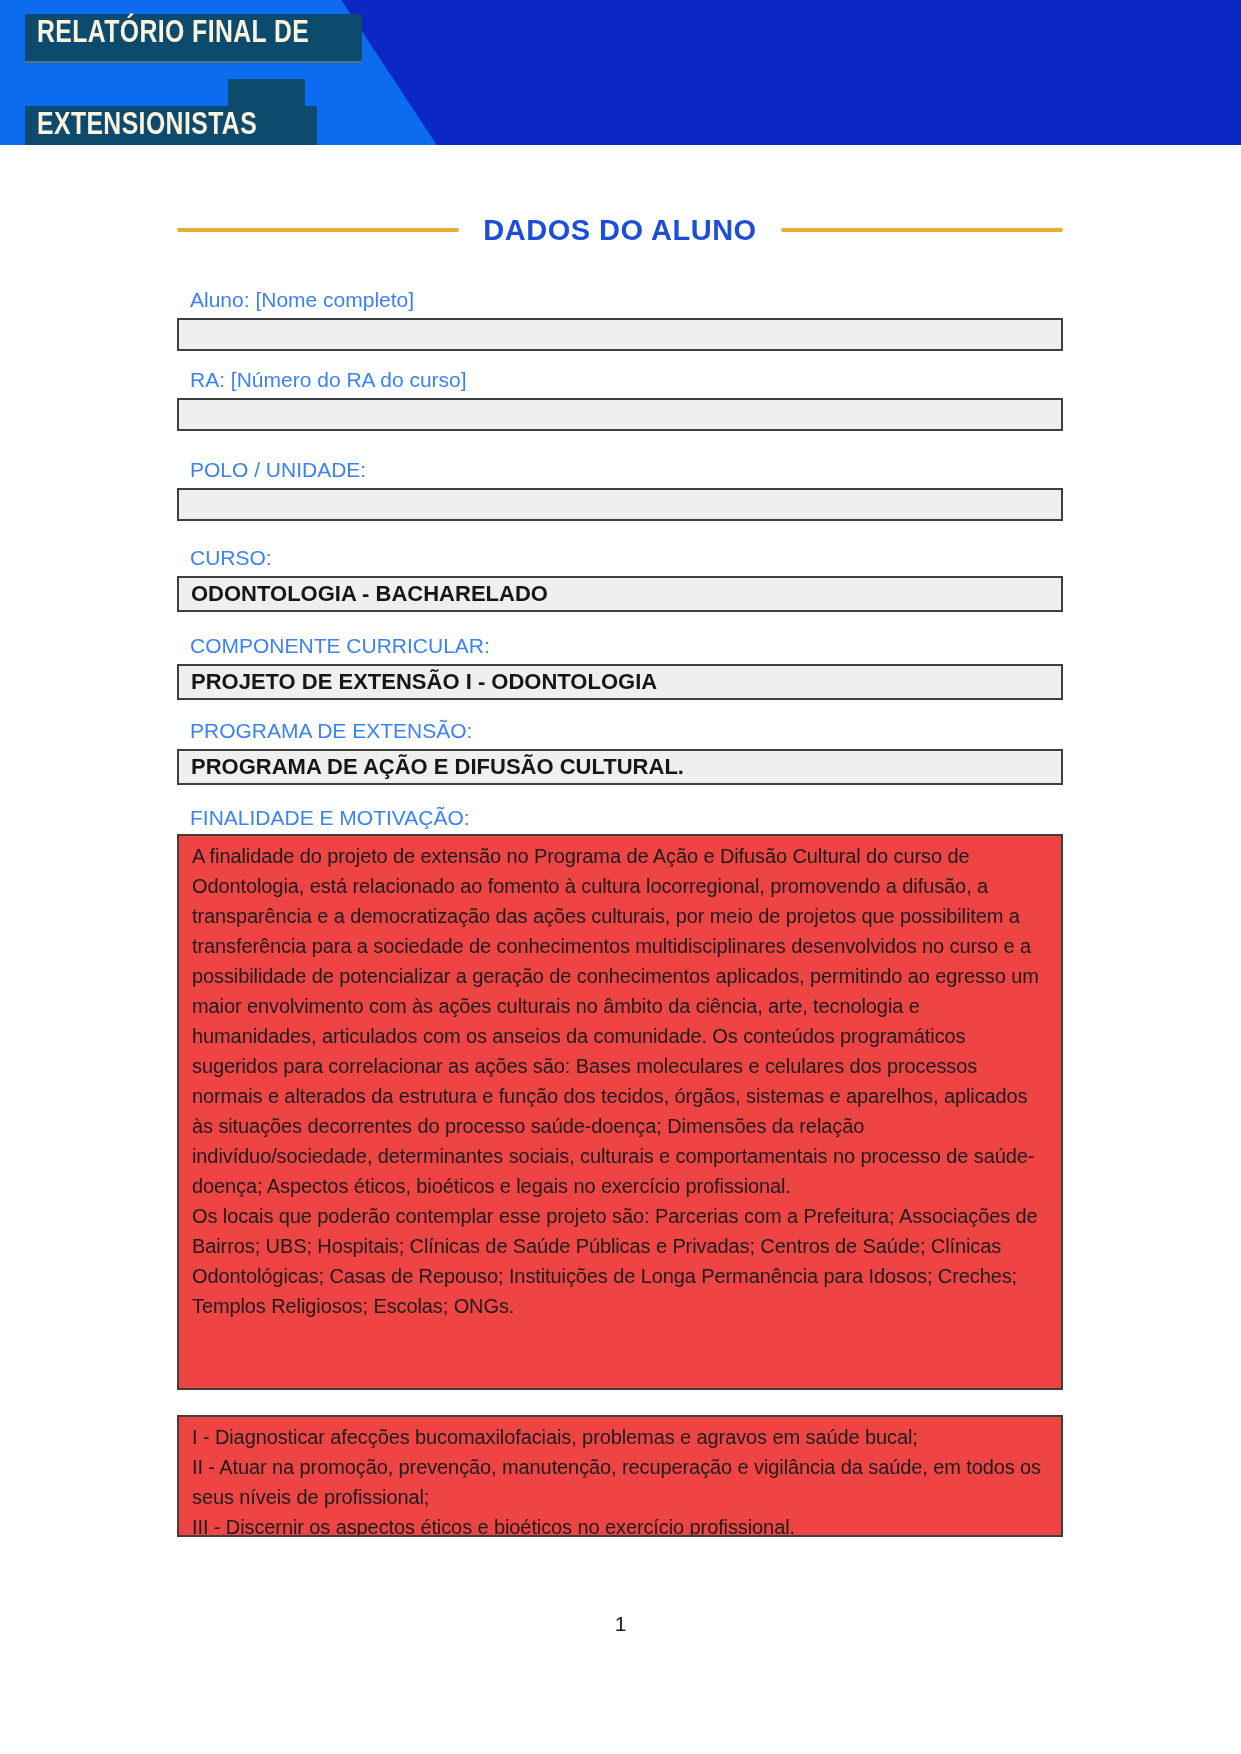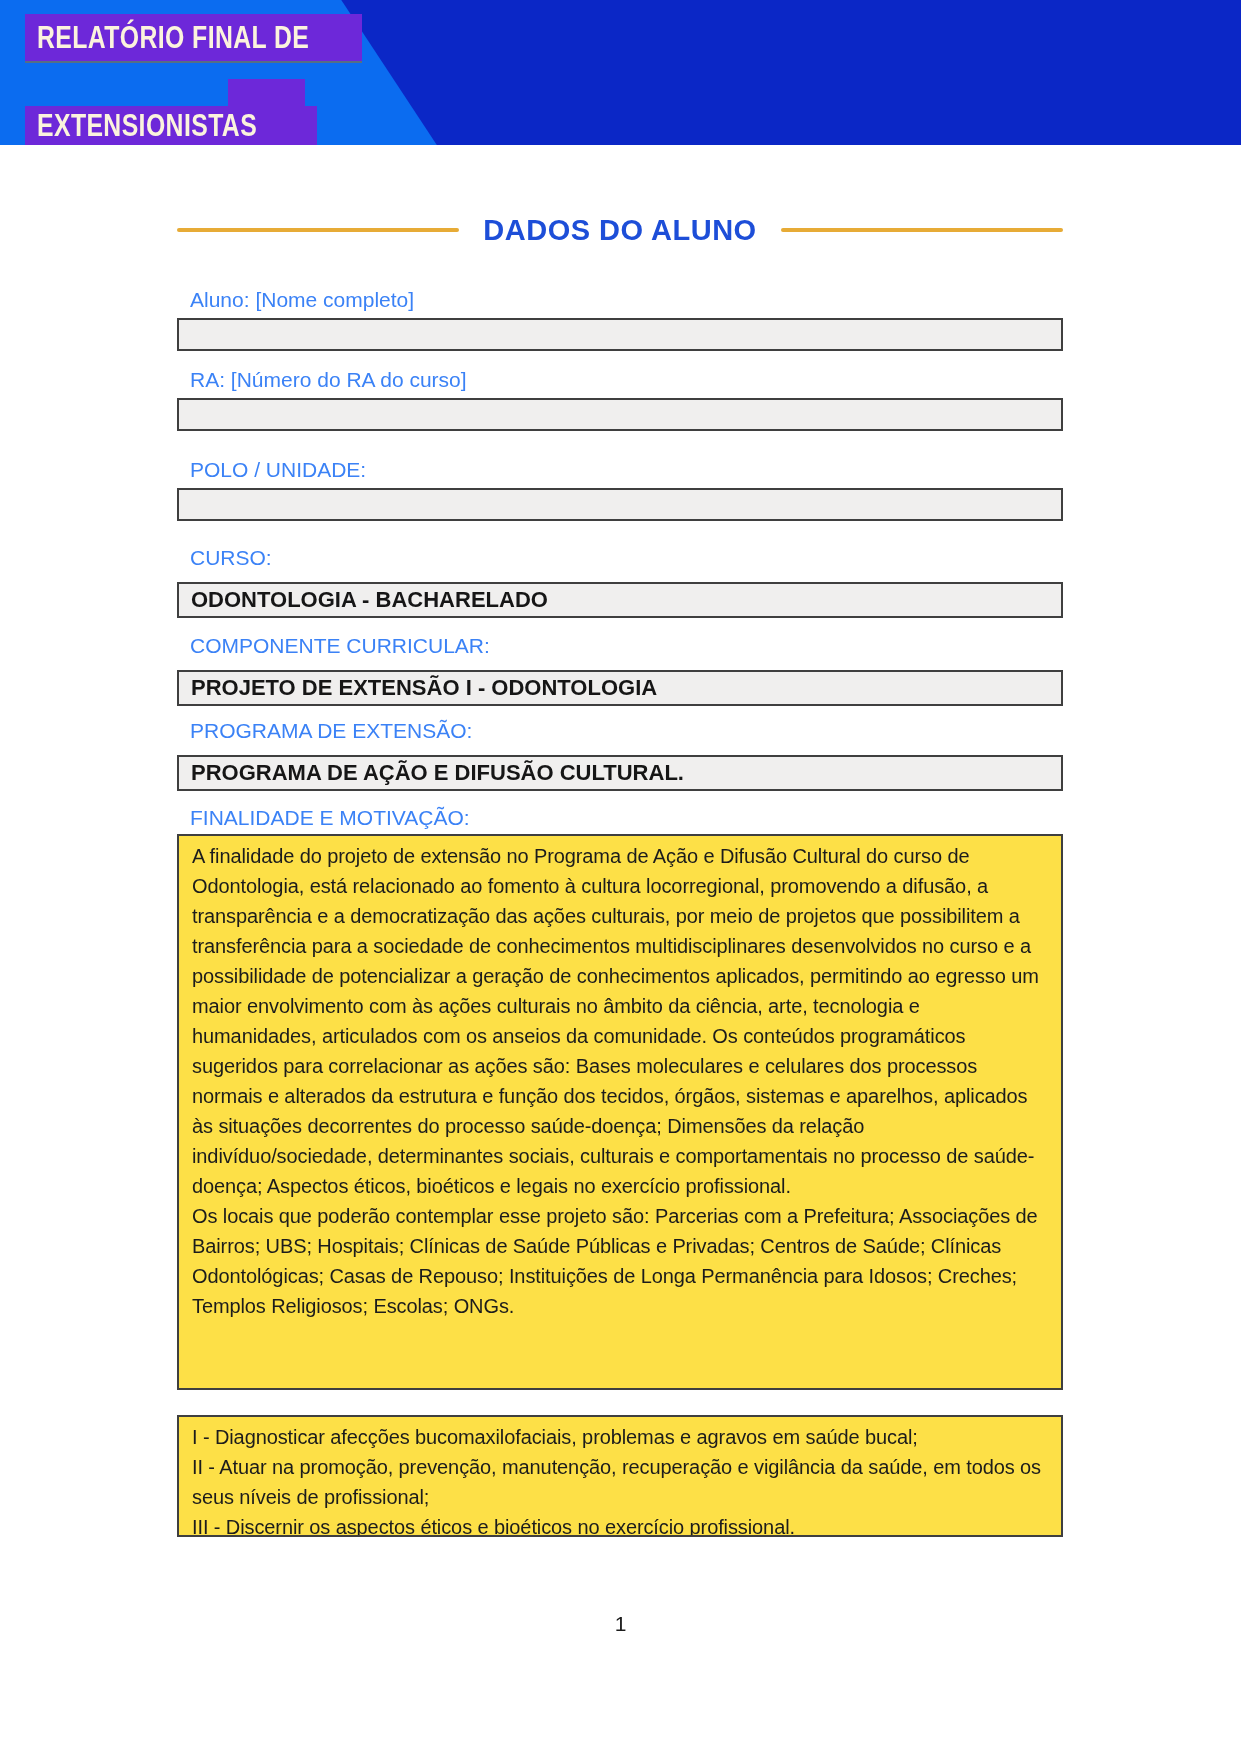--- a/index.html
+++ b/index.html
@@ -4,42 +4,42 @@
 <style>
   html,body{margin:0;padding:0;}
   body{
     width:1241px;height:1754px;position:relative;background:#ffffff;
     font-family:"Liberation Sans", sans-serif;overflow:hidden;
   }
   
   .banner{position:absolute;left:0;top:0;width:1241px;height:145px;background:#0b6cf0;overflow:hidden;}
   .banner-dark{position:absolute;left:0;top:0;width:100%;height:100%;background:#0b27c6;
     clip-path:polygon(27.5% 0,100% 0,100% 100%,35.2% 100%);}
-  .banner-bar{position:absolute;background:#6d28d9;box-shadow:0 2px 0 rgba(175,115,0,.45);
-    display:flex;align-items:center;padding-left:12px;box-sizing:border-box;}
+  .banner-bar{position:absolute;background:#0c4a6e;box-shadow:0 2px 0 rgba(175,115,0,.45);
+    display:flex;align-items:flex-start;padding-left:12px;box-sizing:border-box;}
   .bar1{left:25px;top:14px;width:337px;height:47px;}
   .bar2{left:25px;top:61px;width:203px;height:45px;}
   .bar-step{left:228px;top:79px;width:77px;height:27px;padding:0;}
   .bar3{left:25px;top:106px;width:292px;height:39px;}
   .banner-bar span{font-size:31px;font-weight:bold;color:#fbf3dd;display:inline-block;
     transform:scaleX(0.8);transform-origin:left center;white-space:nowrap;letter-spacing:.5px;}
   
   .title-row{position:absolute;left:177px;top:212px;width:886px;height:36px;
     display:flex;align-items:center;gap:24px;}
   .title-rule{flex:1;height:4px;background:#e7ab36;border-radius:2px;}
   .title-text{font-size:29px;font-weight:bold;color:#1d4ed8;letter-spacing:.5px;white-space:nowrap;}
   
   .field{position:absolute;left:177px;width:886px;box-sizing:border-box;}
   .field-label{font-size:21px;color:#3b82f6;padding-left:13px;height:26px;line-height:24px;white-space:nowrap;}
   .input-box{margin-top:4px;height:33px;border:2px solid #3f3f3f;background:#f0efee;
     box-sizing:border-box;width:100%;display:block;font:inherit;outline:none;border-radius:0;}
-  .value-box{margin-top:10px;height:36px;border:2px solid #3f3f3f;background:#f0efee;
+  .value-box{margin-top:4px;height:36px;border:2px solid #3f3f3f;background:#f0efee;
     box-sizing:border-box;display:flex;align-items:center;padding:0 12px;
     font-size:22px;font-weight:bold;color:#161616;white-space:nowrap;}
-  .multi-box{margin-top:2px;border:2px solid #3f3f3f;background:#fde047;box-sizing:border-box;
+  .multi-box{margin-top:2px;border:2px solid #3f3f3f;background:#ef4444;box-sizing:border-box;
     padding:5px 13px;font-size:20px;line-height:30px;color:#1c1c1c;
     white-space:pre-line;overflow:hidden;letter-spacing:-0.1px;}
   .f-aluno{top:288px;} .f-ra{top:368px;} .f-polo{top:458px;} .f-curso{top:546px;}
   .f-componente{top:634px;} .f-programa{top:719px;}
   .f-finalidade{top:806px;} .f-finalidade .multi-box{height:556px;}
   .f-competencias{top:1413px;} .f-competencias .multi-box{height:122px;}
   
   .page-number{position:absolute;left:0;top:1612px;width:1241px;text-align:center;
     font-size:21px;color:#1c1c1c;}
 </style>

